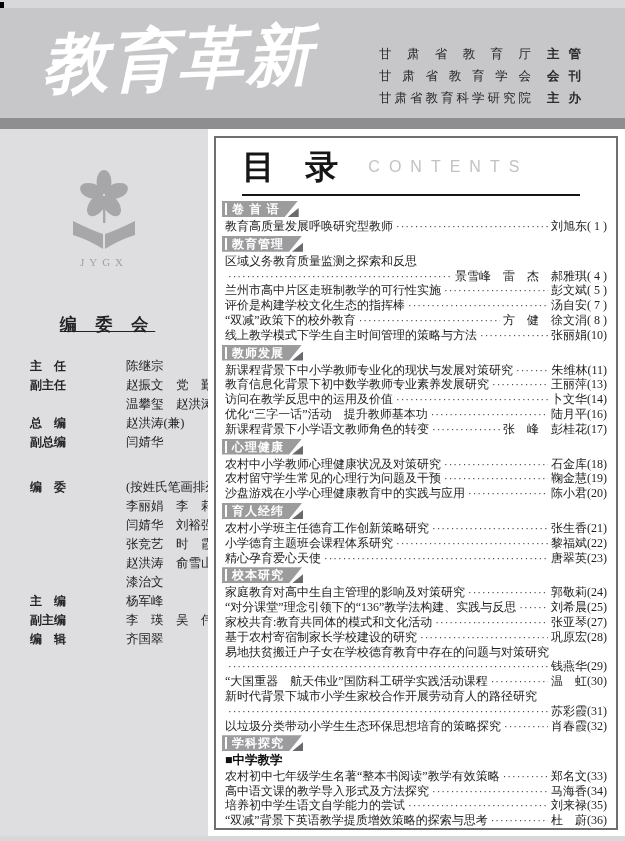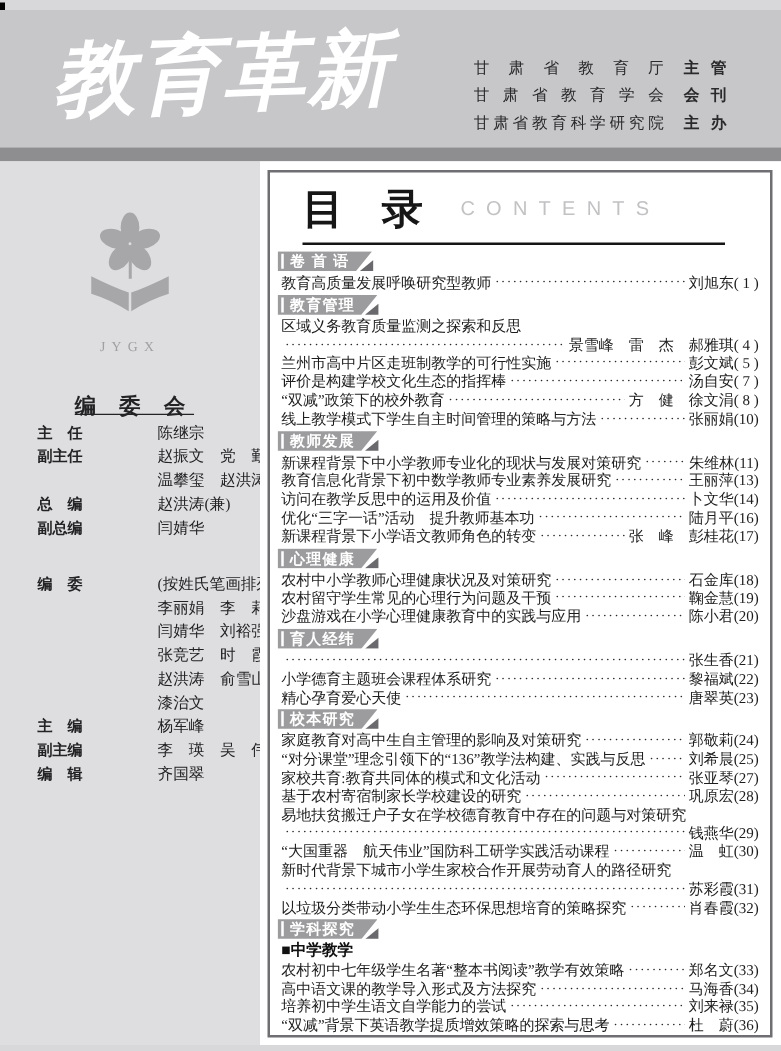--- a/index.html
+++ b/index.html
@@ -18,24 +18,24 @@
   .org-row{display:flex;align-items:baseline;height:22px;font-size:12.5px;color:#2a2a2c;}
   .org-name{width:152px;display:flex;justify-content:space-between;font-family:"Liberation Serif",serif;}
   .org-role{width:34px;margin-left:16px;font-weight:bold;font-family:"Liberation Sans",sans-serif;font-size:12.5px;display:flex;justify-content:space-between;}
 
   
   #dark-strip{position:absolute;left:0;top:118px;width:625px;height:11px;background:#8e8e91;}
 
   
   #sidebar{position:absolute;left:0;top:129px;width:208px;height:707px;background:#dedee0;}
   #sb-logo{position:absolute;left:0;top:40px;width:208px;text-align:center;}
-  #sb-acronym{margin-top:16px;font-size:11px;letter-spacing:5px;color:#9fa0a3;font-family:"Liberation Serif",serif;}
+  #sb-acronym{margin-top:1px;font-size:11px;letter-spacing:5px;color:#9fa0a3;font-family:"Liberation Serif",serif;}
   #sb-heading{position:absolute;left:0;top:184px;width:208px;text-align:center;font-size:17px;font-weight:bold;
     letter-spacing:7px;padding-left:7px;box-sizing:border-box;color:#232325;font-family:"Liberation Sans",sans-serif;text-decoration:underline;}
-  #ed-rows{position:absolute;left:30px;top:208px;font-size:12.5px;color:#232325;}
+  #ed-rows{position:absolute;left:30px;top:228px;font-size:12.5px;color:#232325;}
   .ed-row{display:flex;line-height:19px;white-space:pre;}
   .ed-row.mt{margin-top:26px;}
   .ed-label{font-weight:bold;width:48px;flex:0 0 48px;font-family:"Liberation Sans",sans-serif;font-size:12px;}
   .ed-value{white-space:pre;padding-left:48px;}
 
   
   #main-panel{position:absolute;left:208px;top:129px;width:417px;height:707px;background:#ffffff;}
   #content-box{position:absolute;left:214px;top:136px;width:404px;height:694px;border:2px solid #6f6f73;background:#fff;box-sizing:border-box;}
   #toc-head{position:relative;padding:7px 0 0 26px;height:47px;}
   #toc-title{display:inline-block;font-size:33px;font-weight:bold;color:#161616;font-family:"Liberation Sans",sans-serif;white-space:pre;letter-spacing:4px;}
@@ -269,20 +269,21 @@
           <span class="t">沙盘游戏在小学心理健康教育中的实践与应用</span>
           <span class="leader"></span>
           <span class="authors">陈小君</span>
           <span class="pg">(20)</span>
         </div>
         <div class="badge-row">
           <span class="badge">育人经纬</span>
           <span class="badge-fold"></span>
         </div>
         <div class="toc-row">
+          <span class="t">农村小学班主任德育工作创新策略研究</span>
           <span class="leader"></span>
           <span class="authors">张生香</span>
           <span class="pg">(21)</span>
         </div>
         <div class="toc-row">
           <span class="t">小学德育主题班会课程体系研究</span>
           <span class="leader"></span>
           <span class="authors">黎福斌</span>
           <span class="pg">(22)</span>
         </div>

